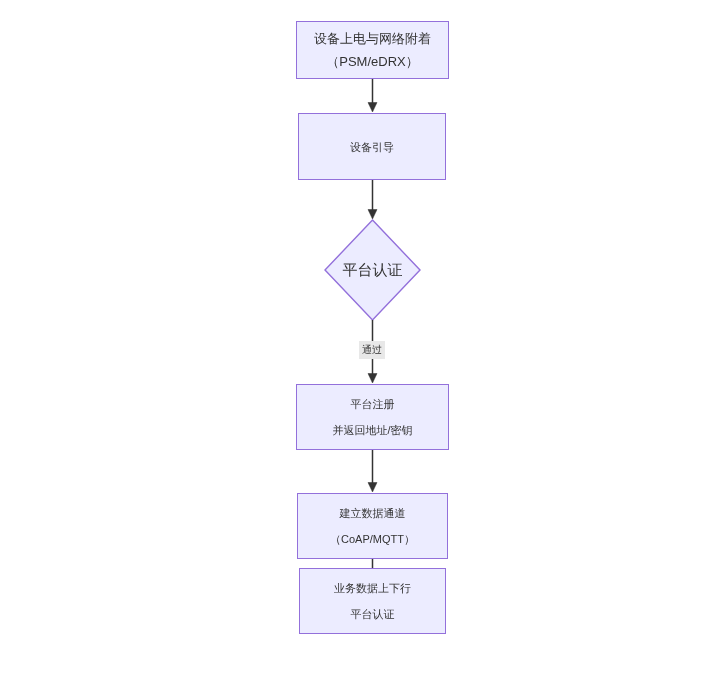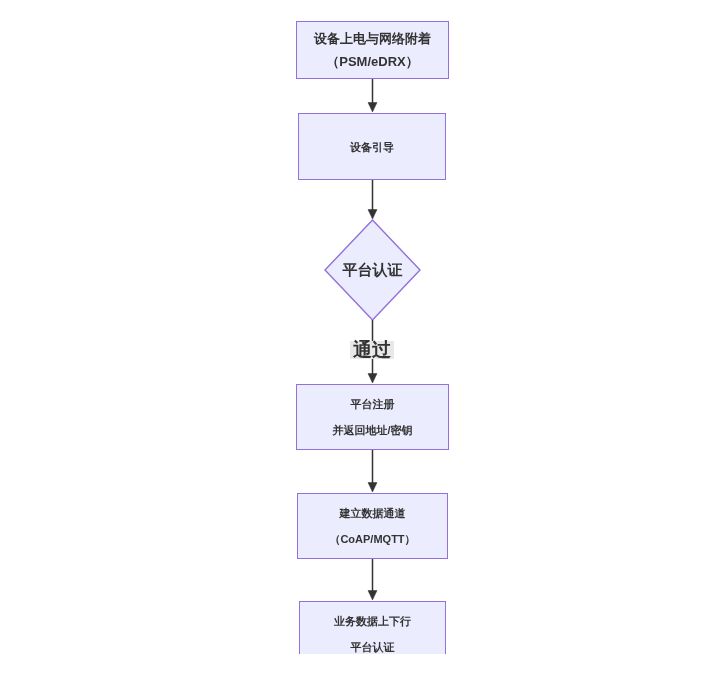--- a/index.html
+++ b/index.html
@@ -7,21 +7,20 @@
     padding: 0;
     background: #ffffff;
     font-family: "Liberation Sans", "DejaVu Sans", sans-serif;
   }
   .canvas {
     position: relative;
     width: 726px;
     height: 654px;
     background: var(--background, #ffffff);
     overflow: hidden;
-    font-weight: bold;
   }
   .edges-layer {
     position: absolute;
     left: 0; top: 0;
     width: 726px; height: 700px;
   }
   .edge-line {
     stroke: var(--arrow, #333333);
     stroke-width: 1.5;
   }
@@ -46,42 +45,42 @@
     align-items: center;
     justify-content: center;
     text-align: center;
     font-size: 11px;
     line-height: 26px;
   }
   .node-a { left: 296px; top: 21px;  width: 153px; height: 58px; font-size: 13px; line-height: 23px; }
   .node-b { left: 298px; top: 113px; width: 148px; height: 67px; }
   .node-d { left: 296px; top: 384px; width: 153px; height: 66px; }
   .node-e { left: 297px; top: 493px; width: 151px; height: 66px; }
-  .node-f { left: 299px; top: 601px; width: 147px; height: 66px; }
+  .node-f { left: 299px; top: 568px; width: 147px; height: 66px; }
   .diamond-label {
     position: absolute;
     left: 325px; top: 258px;
     width: 95px; height: 24px;
     display: flex;
     align-items: center;
     justify-content: center;
     color: var(--text, #333333);
     font-size: 15px;
     background: transparent;
   }
   .edge-label {
     position: absolute;
     left: 372px; top: 341px;
     transform: translateX(-50%);
     padding: 0 3px;
     height: 18px;
     line-height: 18px;
     background: var(--edge-label-bg, #e8e8e8);
     color: var(--text, #333333);
-    font-size: 19px;
+    font-size: 10px;
     white-space: nowrap;
     text-align: right;
   }
 </style>
 </head>
 <body>
 
 <div class="canvas">
 
   <svg class="edges-layer" width="726" height="700" viewBox="0 0 726 700" aria-hidden="true">

